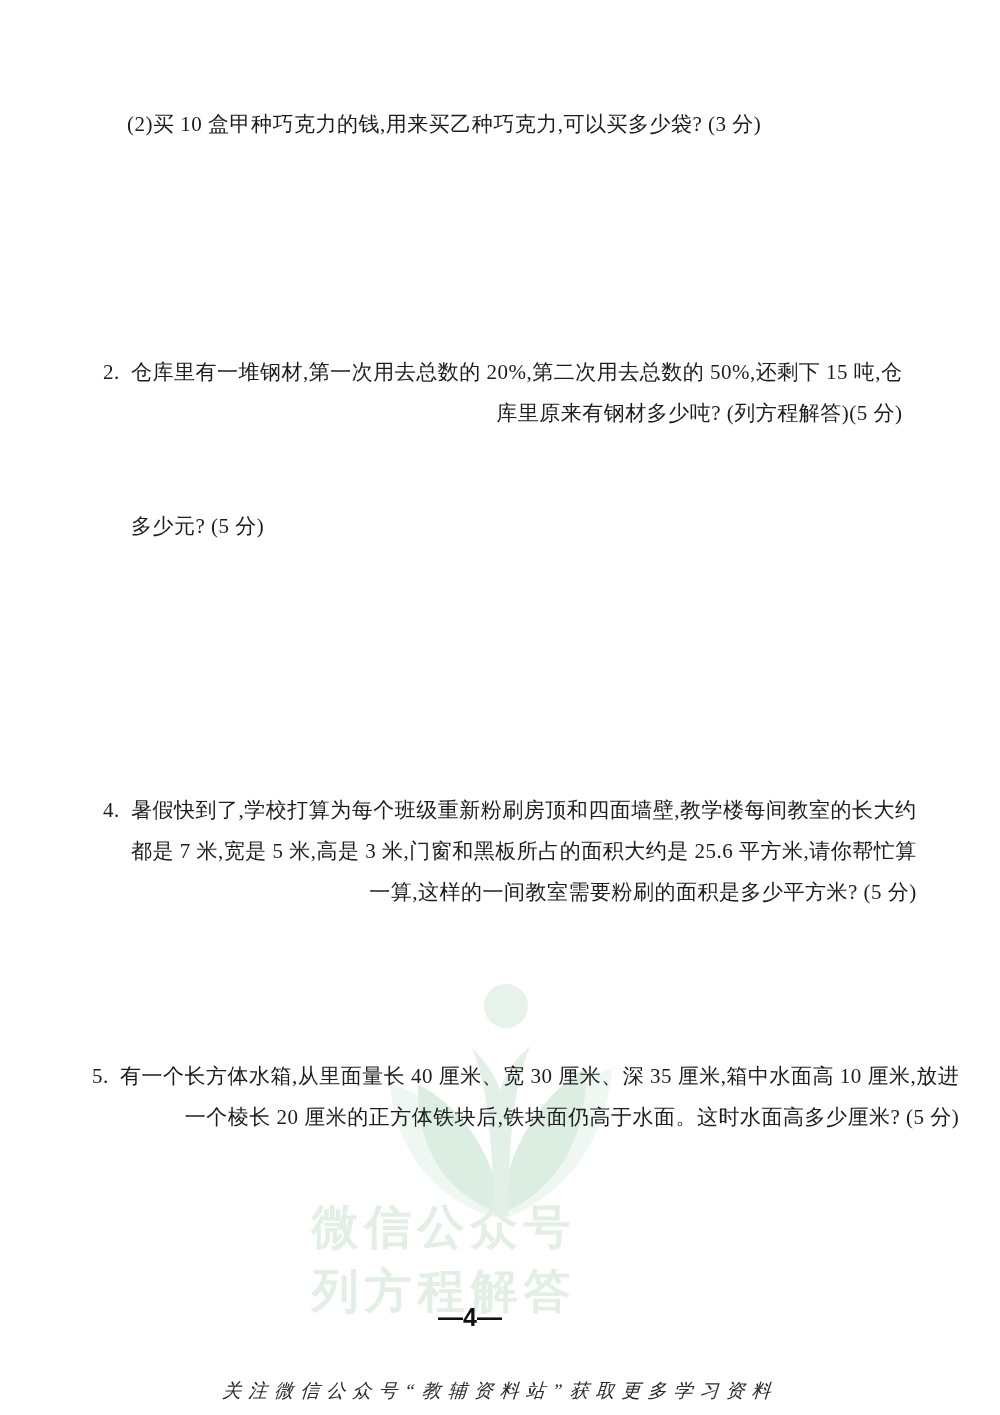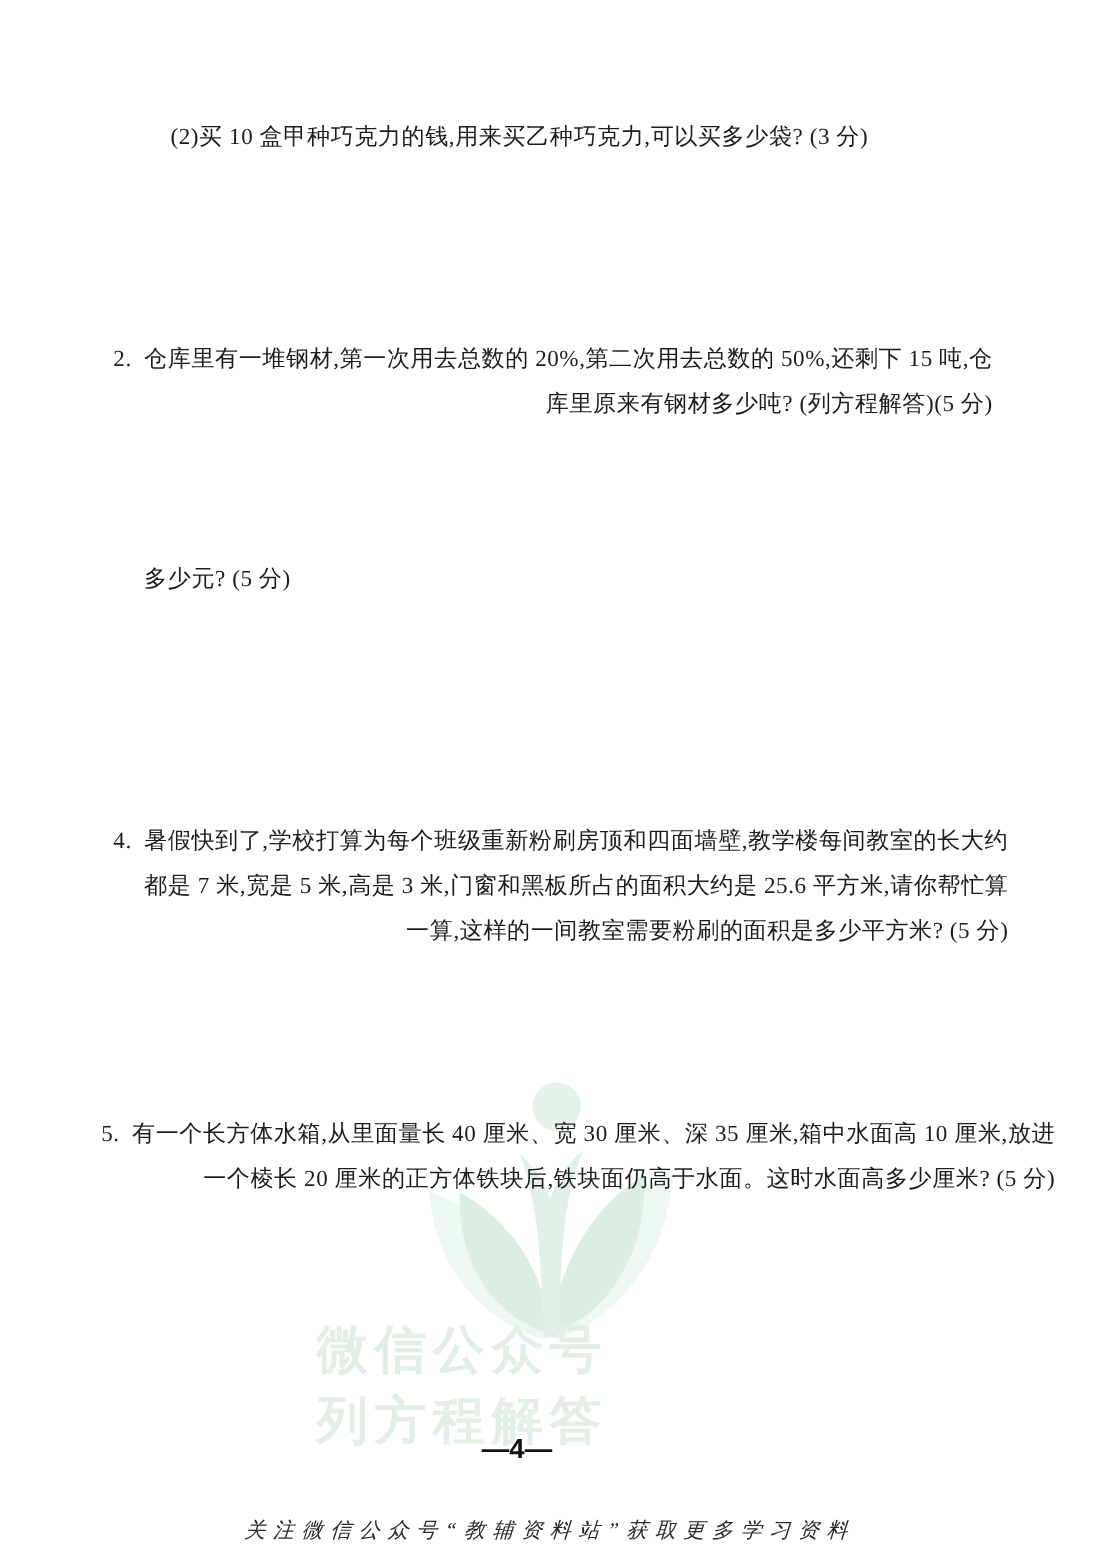--- a/index.html
+++ b/index.html
@@ -17,21 +17,21 @@
   }
   
   .textblock {
     position: absolute;
     color: #1c1c1c;
     font-size: 21px;
     line-height: 41px;
     letter-spacing: 0.5px;
     white-space: nowrap;
   }
-  .q-first { display: block; }
+  .q-first { display: block; margin-top: 46px; }
   .qnum {
     display: inline-block;
     width: 28px;
   }
   .q-cont {
     display: block;
     margin-left: 28px;
     text-align: right;
   }
   .subq-label { display: inline-block; }
@@ -48,20 +48,21 @@
     position: absolute;
     left: 0;
     width: 840px;
     text-align: center;
     font-family: "Liberation Sans", "DejaVu Sans", sans-serif;
     font-weight: bold;
     font-size: 47px;
     letter-spacing: 6px;
     color: #e3efe5;
     pointer-events: none;
+    padding-left: 24px;
   }
   .wm-line1 { top: 1196px; }
   .wm-line2 { top: 1260px; }
   
   .page-number {
     position: absolute;
     top: 1303px;
     left: 0;
     width: 940px;
     text-align: center;
@@ -100,21 +101,21 @@
     <path d="M116,244 C166,224 200,172 198,100 C152,128 124,176 114,230 Z" fill="#dcede2"></path>
 
     <path d="M106,248 C104,170 100,120 84,80 C96,92 106,104 112,122 C118,104 128,90 142,78 C124,122 122,170 120,248 Z" fill="#e2f0e7"></path>
 
     <circle cx="118" cy="38" r="22" fill="#e6f2ea"></circle>
   </svg>
 
   <div class="wm-text wm-line1">微信公众号</div>
   <div class="wm-text wm-line2">列方程解答</div>
 
-  <div class="textblock" style="left:127px; top:104px;margin-left:28px;">
+  <div class="textblock" style="left:127px; top:104px;">
     <span class="subq-label">(2)</span><span>买 10 盒甲种巧克力的钱,用来买乙种巧克力,可以买多少袋? (3 分)</span>
   </div>
 
   <div class="textblock" style="left:103px; top:306px;">
     <span class="q-first"><span class="qnum">2.</span><span>仓库里有一堆钢材,第一次用去总数的 20%,第二次用去总数的 50%,还剩下 15 吨,仓</span></span>
     <span class="q-cont">库里原来有钢材多少吨? (列方程解答)(5 分)</span>
   </div>
 
   <div class="textblock" style="left:103px; top:506px;">
     <span class="q-cont">多少元? (5 分)</span>

